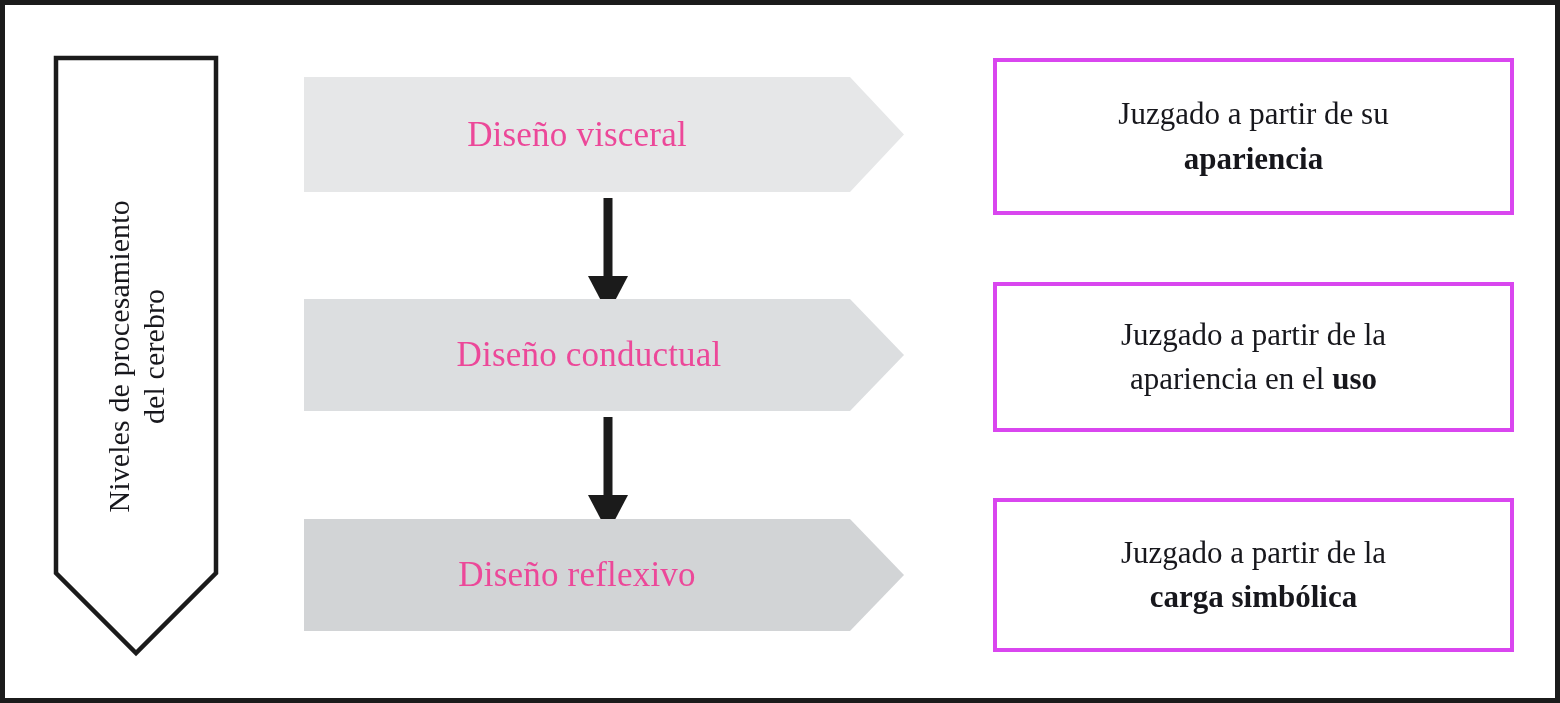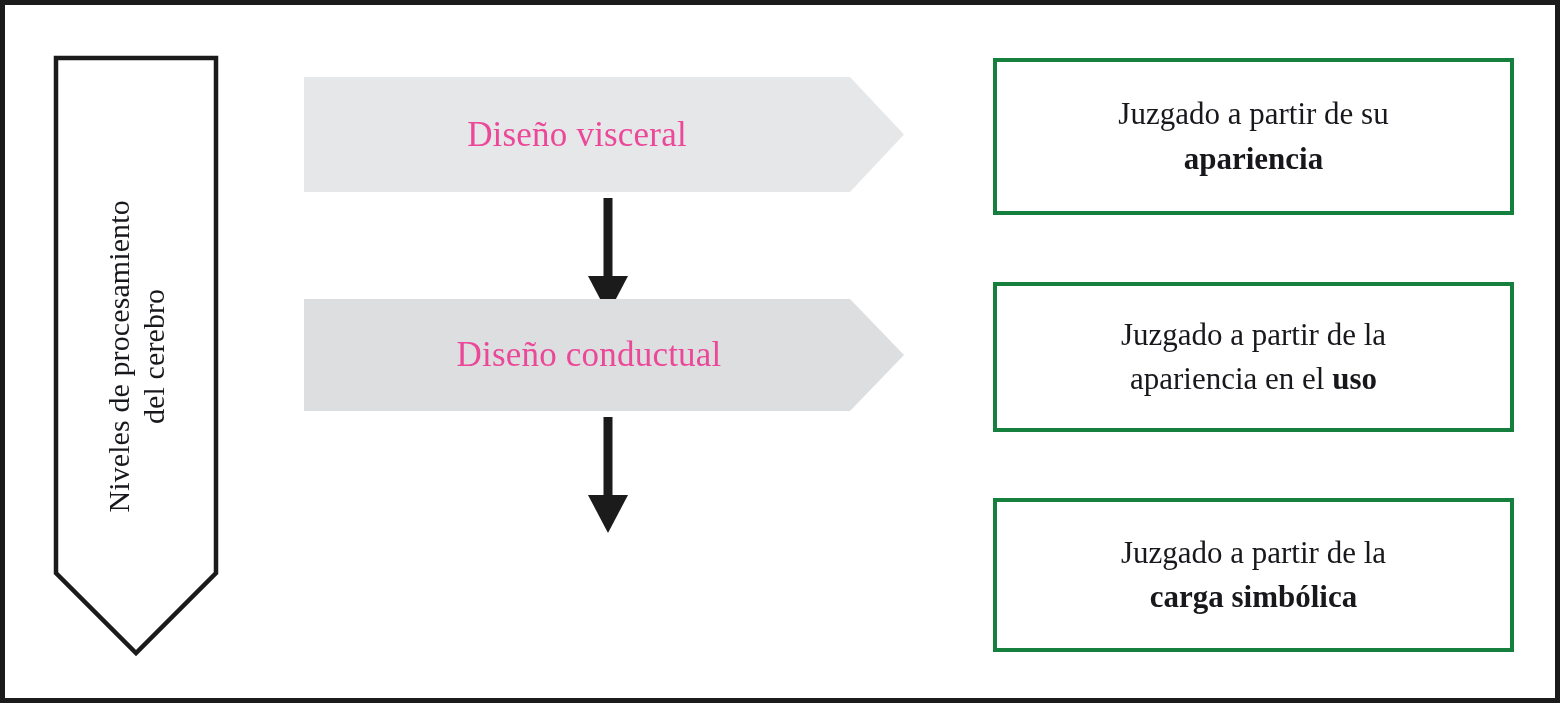--- a/index.html
+++ b/index.html
@@ -113,21 +113,21 @@
   }
   #connector-arrow-1 { top: 193px; }
   #connector-arrow-2 { top: 412px; }
 
   
   .desc-box {
     position: absolute;
     left: 988px;
     width: 521px;
     box-sizing: border-box;
-    border: 4px solid #15803d;
+    border: 4px solid #d946ef;
     background: #ffffff;
     display: flex;
     align-items: center;
     justify-content: center;
     text-align: center;
   }
   .desc-box-text {
     font-size: 31px;
     line-height: 1.42;
     color: #17171c;
@@ -179,20 +179,26 @@
     <div class="flow-arrow-label">Diseño conductual</div>
   </div>
 
   <div class="connector-arrow" id="connector-arrow-2">
     <svg viewBox="0 0 50 116">
       <rect x="20.5" y="0" width="9" height="84" fill="#1b1b1b"></rect>
       <polygon points="5,78 45,78 25,116" fill="#1b1b1b"></polygon>
     </svg>
   </div>
 
+  <div class="flow-arrow" id="flow-arrow-3">
+    <svg viewBox="0 0 600 112" preserveAspectRatio="none">
+      <polygon points="0,0 546,0 600,56 546,112 0,112" fill="#d2d4d6"></polygon>
+    </svg>
+    <div class="flow-arrow-label">Diseño reflexivo</div>
+  </div>
 
   <div class="desc-box" id="desc-box-1">
     <div class="desc-box-text">
       <span>Juzgado a partir de su</span><br>
       <b>apariencia</b>
     </div>
   </div>
 
   <div class="desc-box" id="desc-box-2">
     <div class="desc-box-text">

